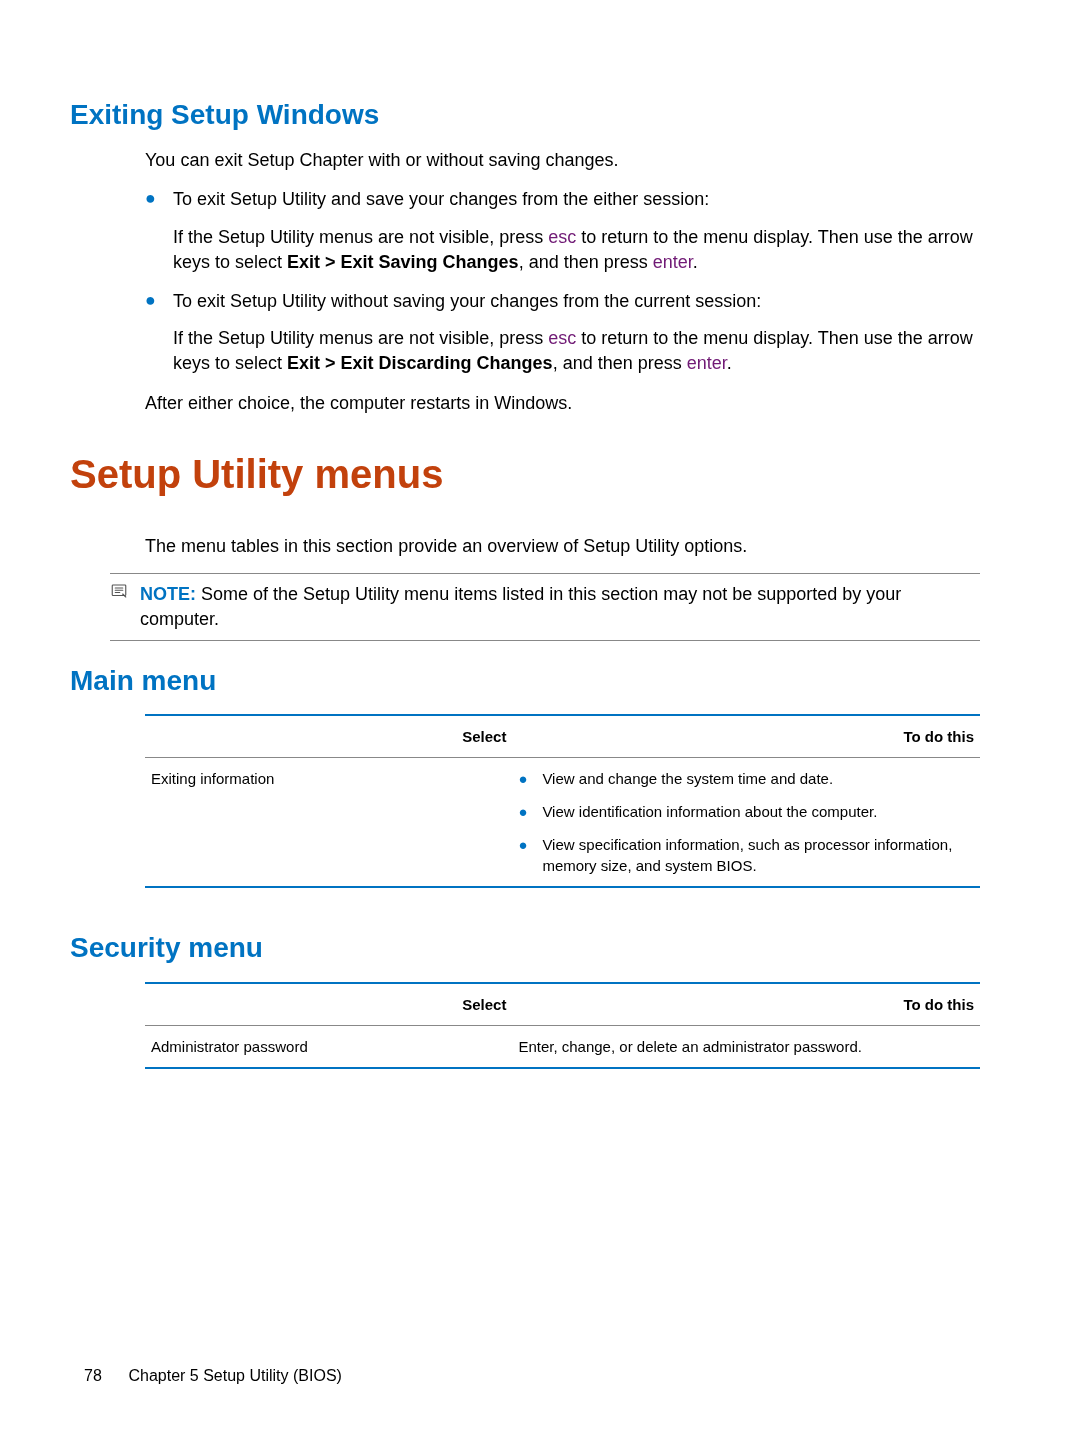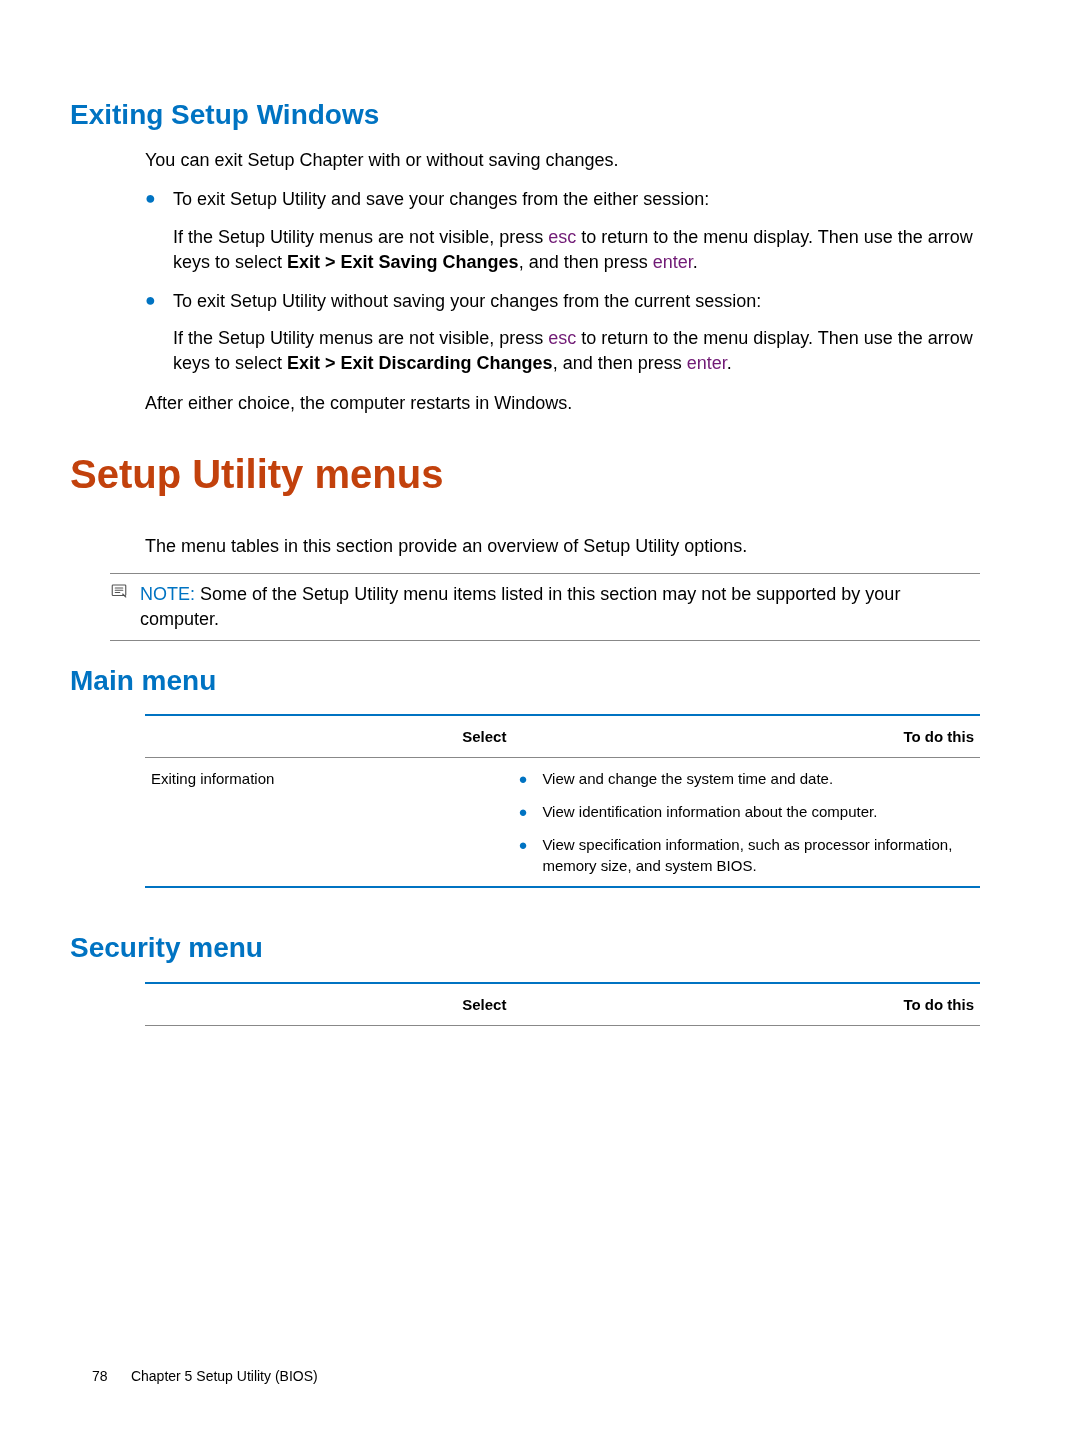--- a/index.html
+++ b/index.html
@@ -63,21 +63,21 @@
     display: flex;
     margin-bottom: 20px;
   }
   .note-icon {
     width: 30px;
     flex-shrink: 0;
     font-size: 18px;
     color: #444;
   }
   .note-text { flex: 1; }
-  .note-label { color: #0073c2; font-weight: normal; text-align: right; }
+  .note-label { color: #0073c2; font-weight: bold; text-align: right; }
   .table-wrap {
     margin-left: 75px;
     margin-right: 30px;
     margin-bottom: 40px;
   }
   table {
     width: 100%;
     border-collapse: collapse;
     font-size: 15px;
   }
@@ -96,22 +96,22 @@
     vertical-align: top;
   }
   th:first-child, td:first-child { width: 44%; }
   .mini-bullets { list-style: none; padding: 0; margin: 0; }
   .mini-bullets li { display: flex; margin-bottom: 12px; }
   .mini-bullets li:last-child { margin-bottom: 0; }
   .mini-dot { color: #0073c2; width: 24px; flex-shrink: 0; }
   .footer {
     position: absolute;
     bottom: 50px;
-    left: 92px;
-    font-size: 14px;
+    left: 84px;
+    font-size: 16px;
   }
 </style>
 </head>
 <body>
 
 <div class="h2">Exiting Setup Windows</div>
 
 <p class="body-text">You can exit Setup Chapter with or without saving changes.</p>
 
 <div class="bullet-row">
@@ -191,20 +191,24 @@
 
 <div class="table-wrap">
   <table>
     <thead>
       <tr>
         <th>Select</th>
         <th>To do this</th>
       </tr>
     </thead>
     <tbody>
+      <tr>
+        <td>Administrator password</td>
+        <td>Enter, change, or delete an administrator password.</td>
+      </tr>
     </tbody>
   </table>
 </div>
 
 <div class="footer">
   <span>78</span>
   <span>&nbsp;&nbsp;&nbsp;&nbsp;</span>
   <span>Chapter 5   Setup Utility (BIOS)</span>
 </div>
 

